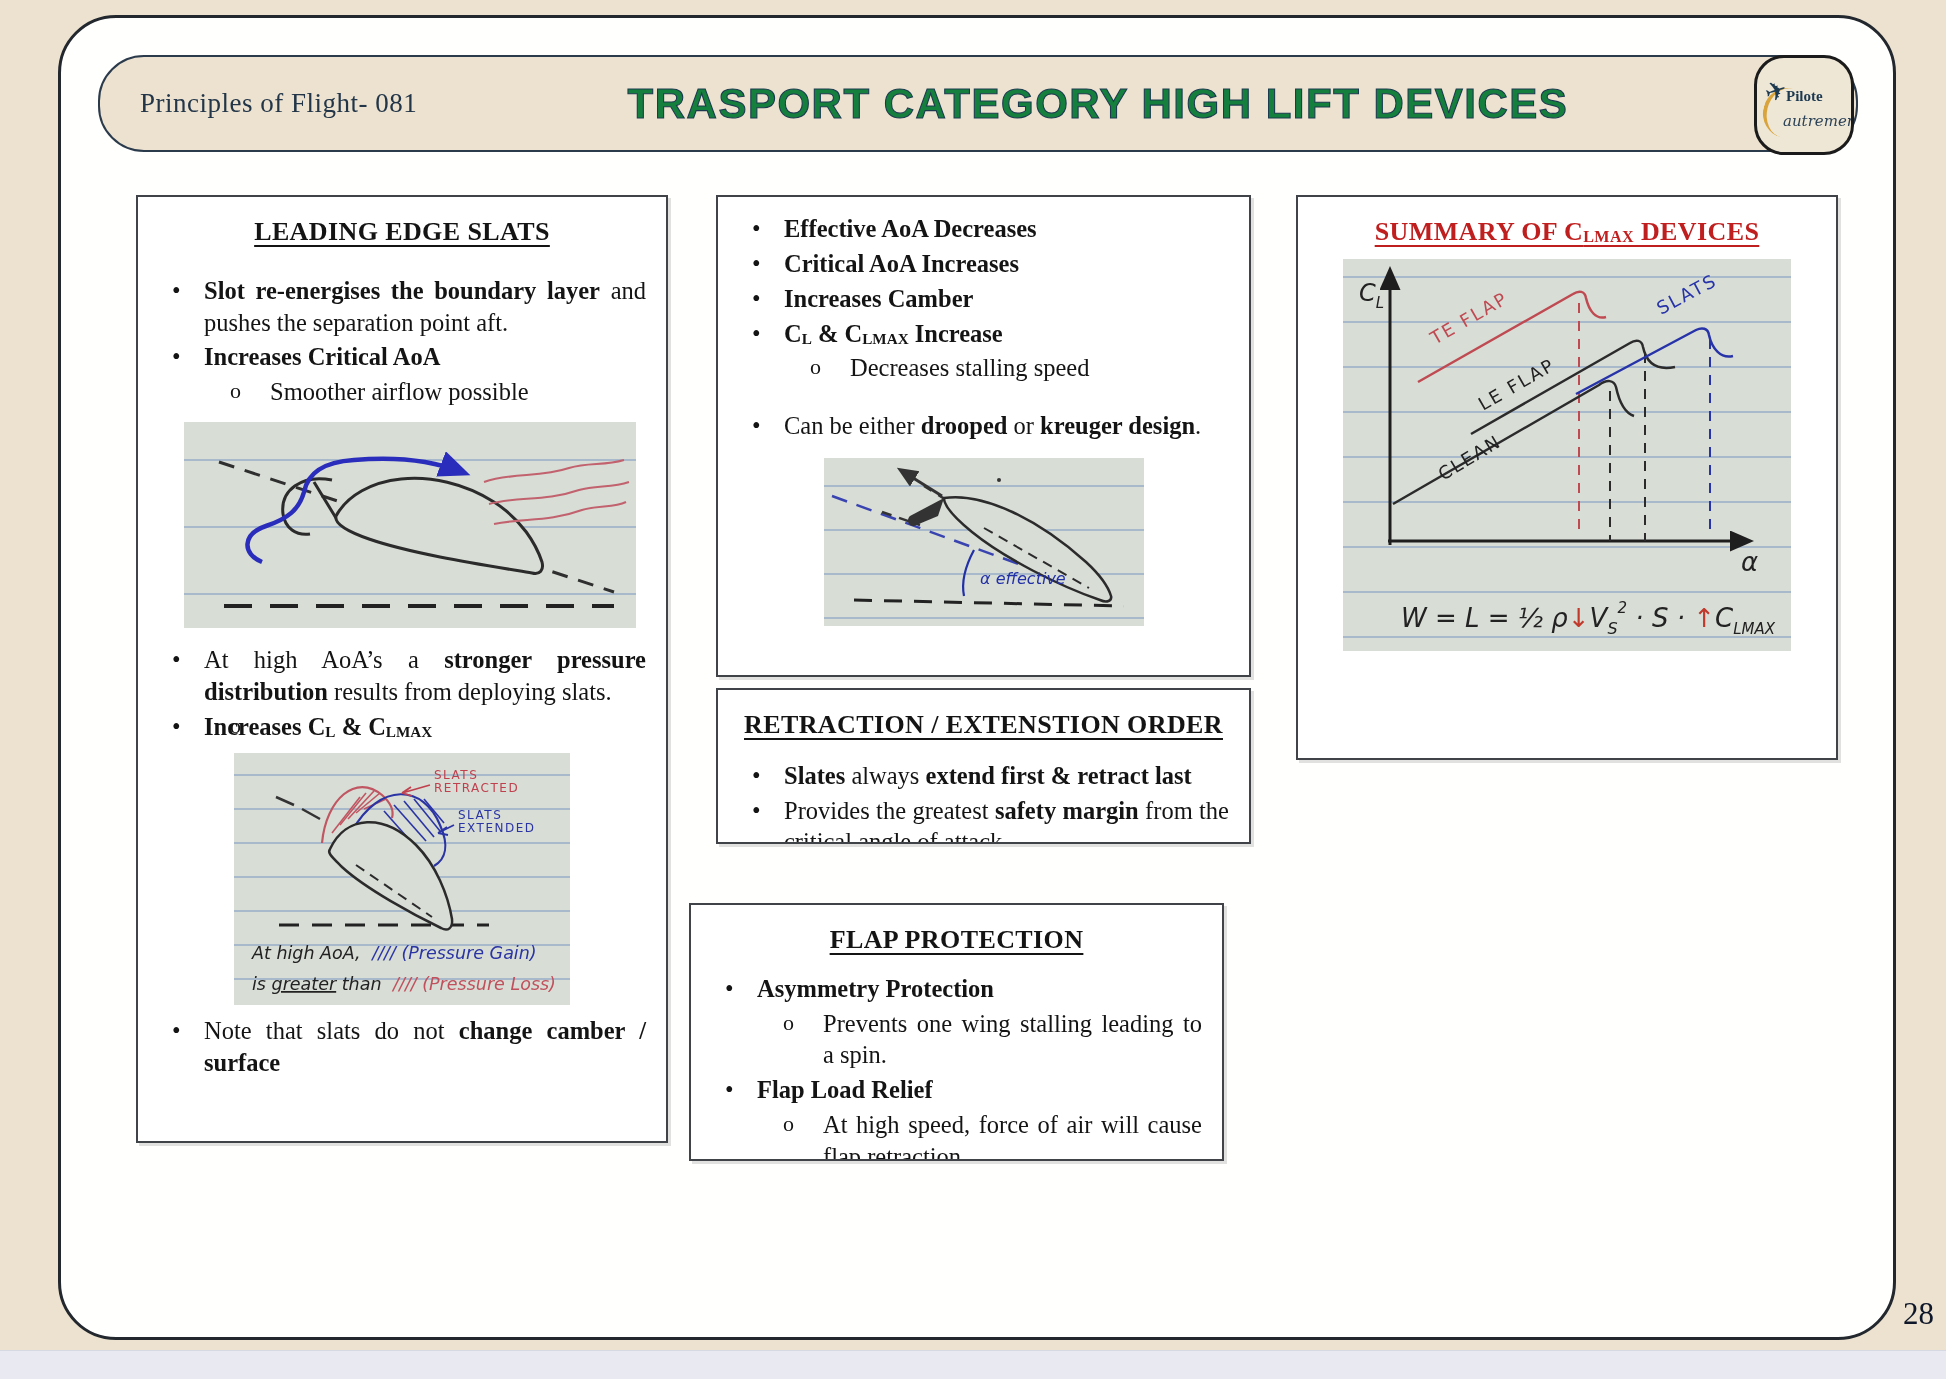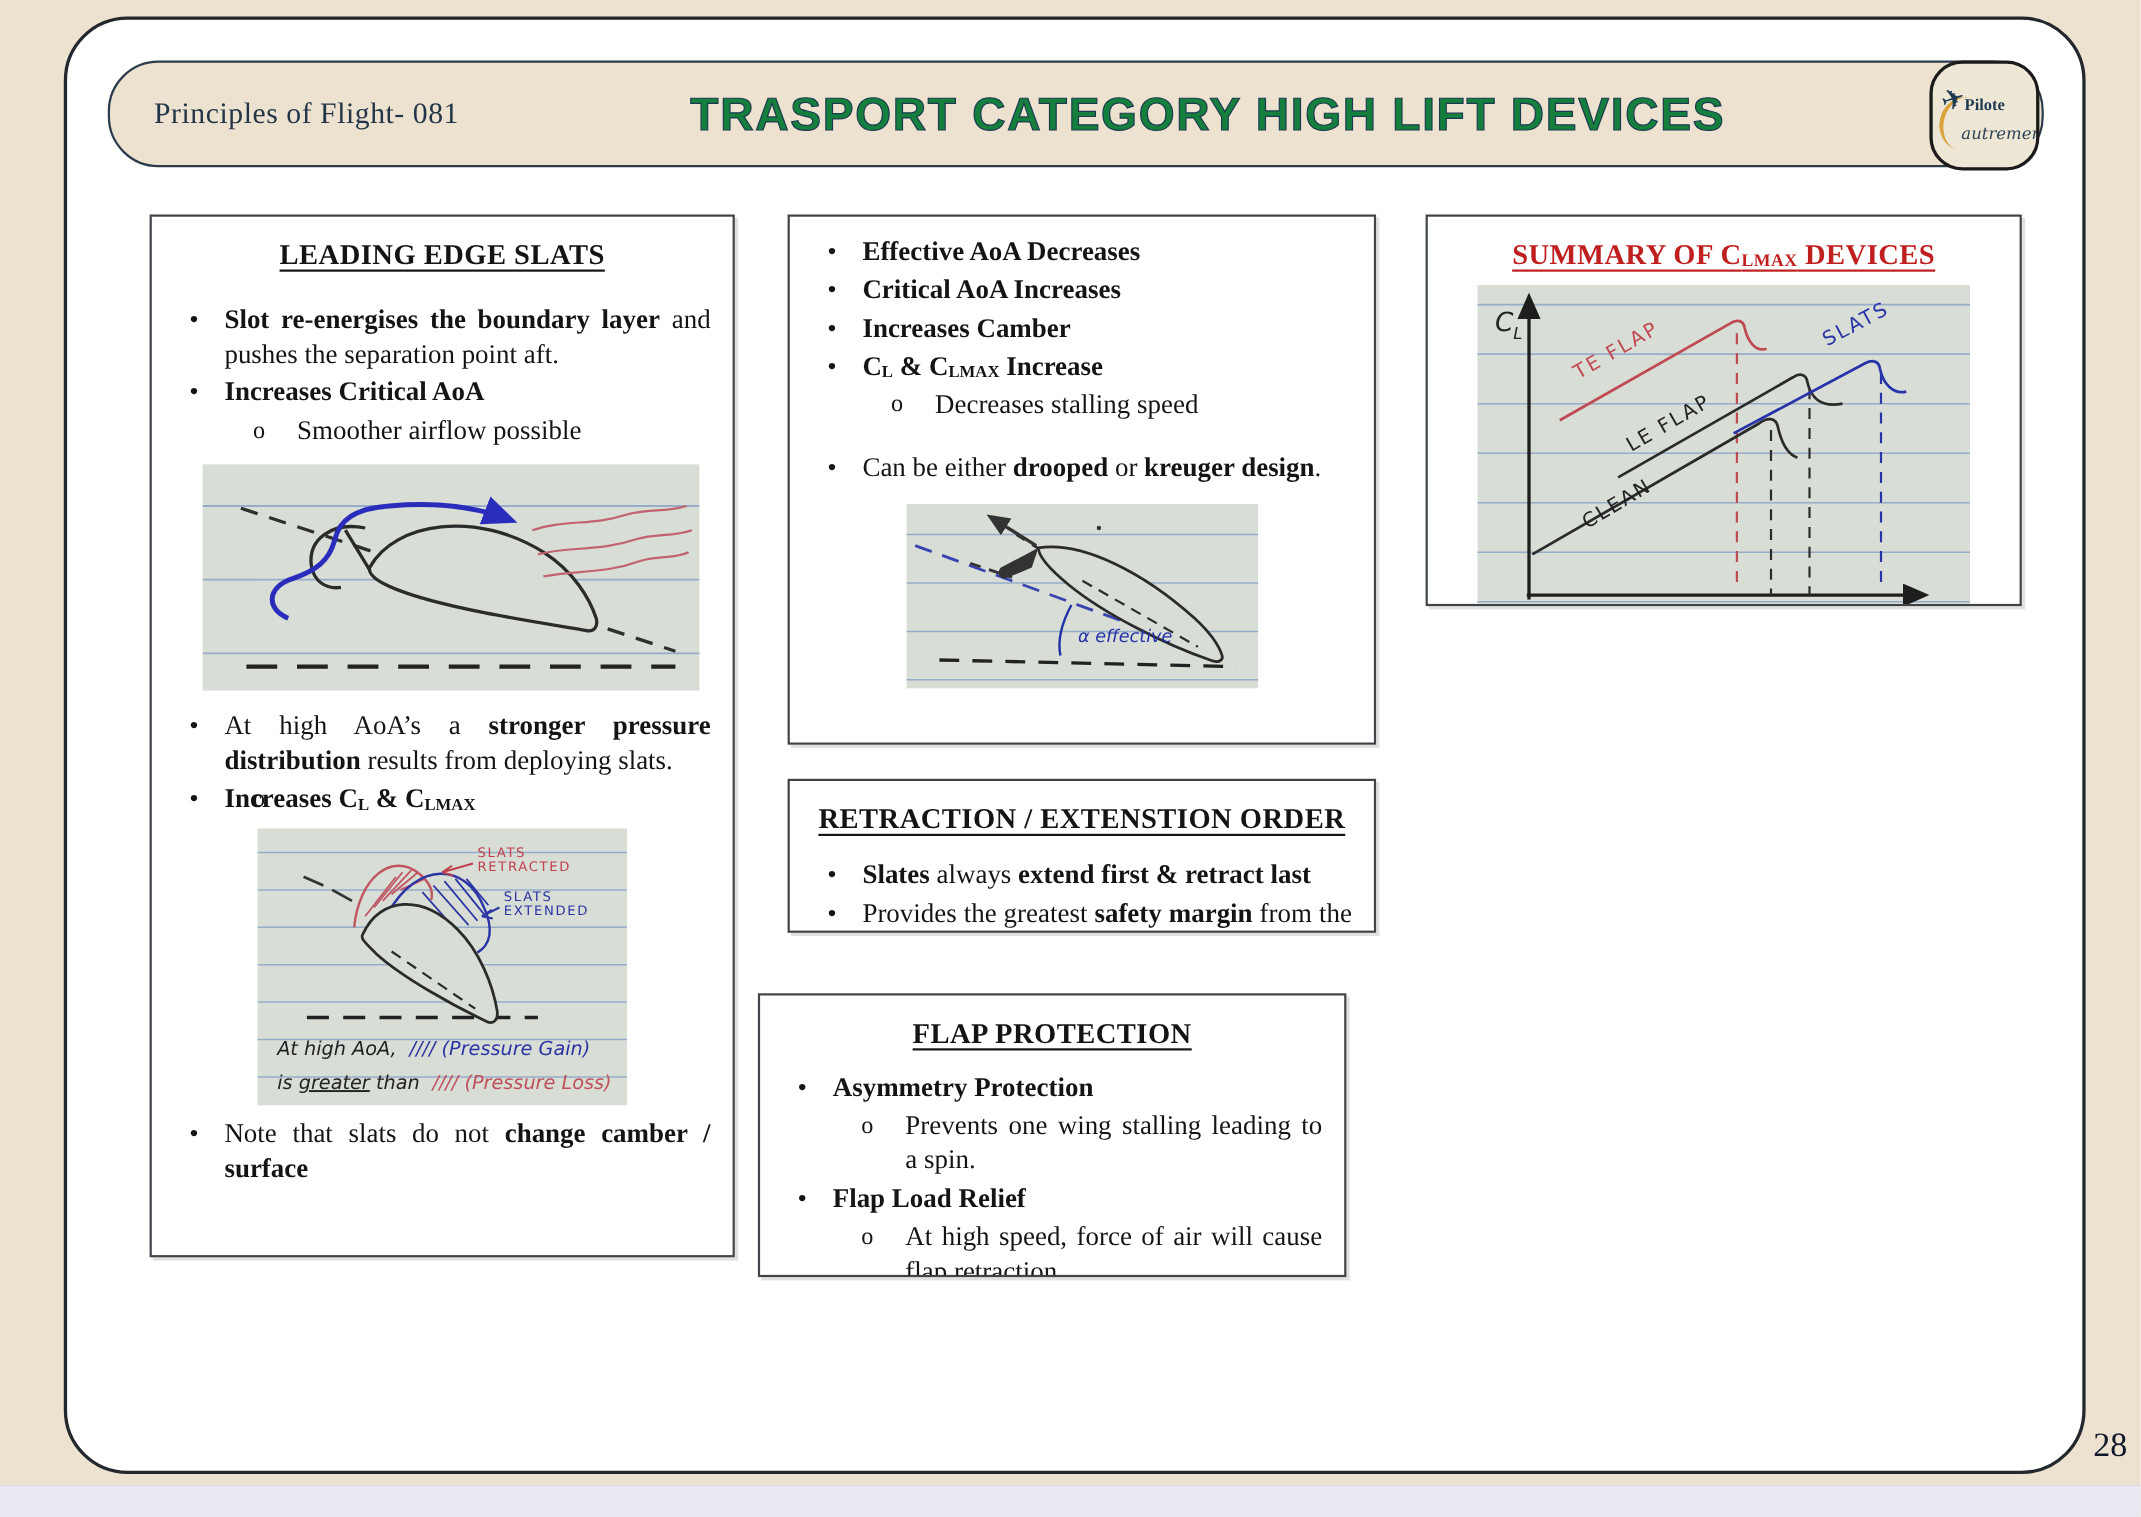--- a/index.html
+++ b/index.html
@@ -55,23 +55,23 @@
   .li .mk{position:absolute;left:14px;top:0;}
   .li.l2{padding-left:112px;}
   .li.l2 .mk{left:72px;font-size:22px;top:1px;}
   .just{text-align:justify;}
   .gap{margin-top:26px;}
   .diagram{display:block;}
   svg text{font-family:"DejaVu Sans",sans-serif;}
 
   #box-slats{left:75px;top:177px;width:532px;height:948px;}
   #box-flaps{left:655px;top:177px;width:535px;height:482px;}
-  #box-retraction{left:655px;top:690px;width:535px;height:140px;}
+  #box-retraction{left:655px;top:670px;width:535px;height:156px;}
   #box-protection{left:628px;top:885px;width:535px;height:258px;}
-  #box-summary{left:1235px;top:177px;width:542px;height:356px;}
+  #box-summary{left:1235px;top:177px;width:542px;height:565px;}
   #box-retraction .box-title{margin-bottom:18px;}
   #box-protection .box-title{margin-bottom:16px;}
   #box-summary .box-title{margin-bottom:10px;}
 
   .d1wrap{margin:14px 0 16px 26px;}
   .d2wrap{margin:10px auto 10px auto;width:336px;}
   .d3wrap{margin:16px auto 0 auto;width:320px;}
   .d4wrap{margin:6px auto 0 auto;width:448px;}
 
   .page-number{position:absolute;left:1903px;top:1296px;font-size:31px;color:#0f172a;}

